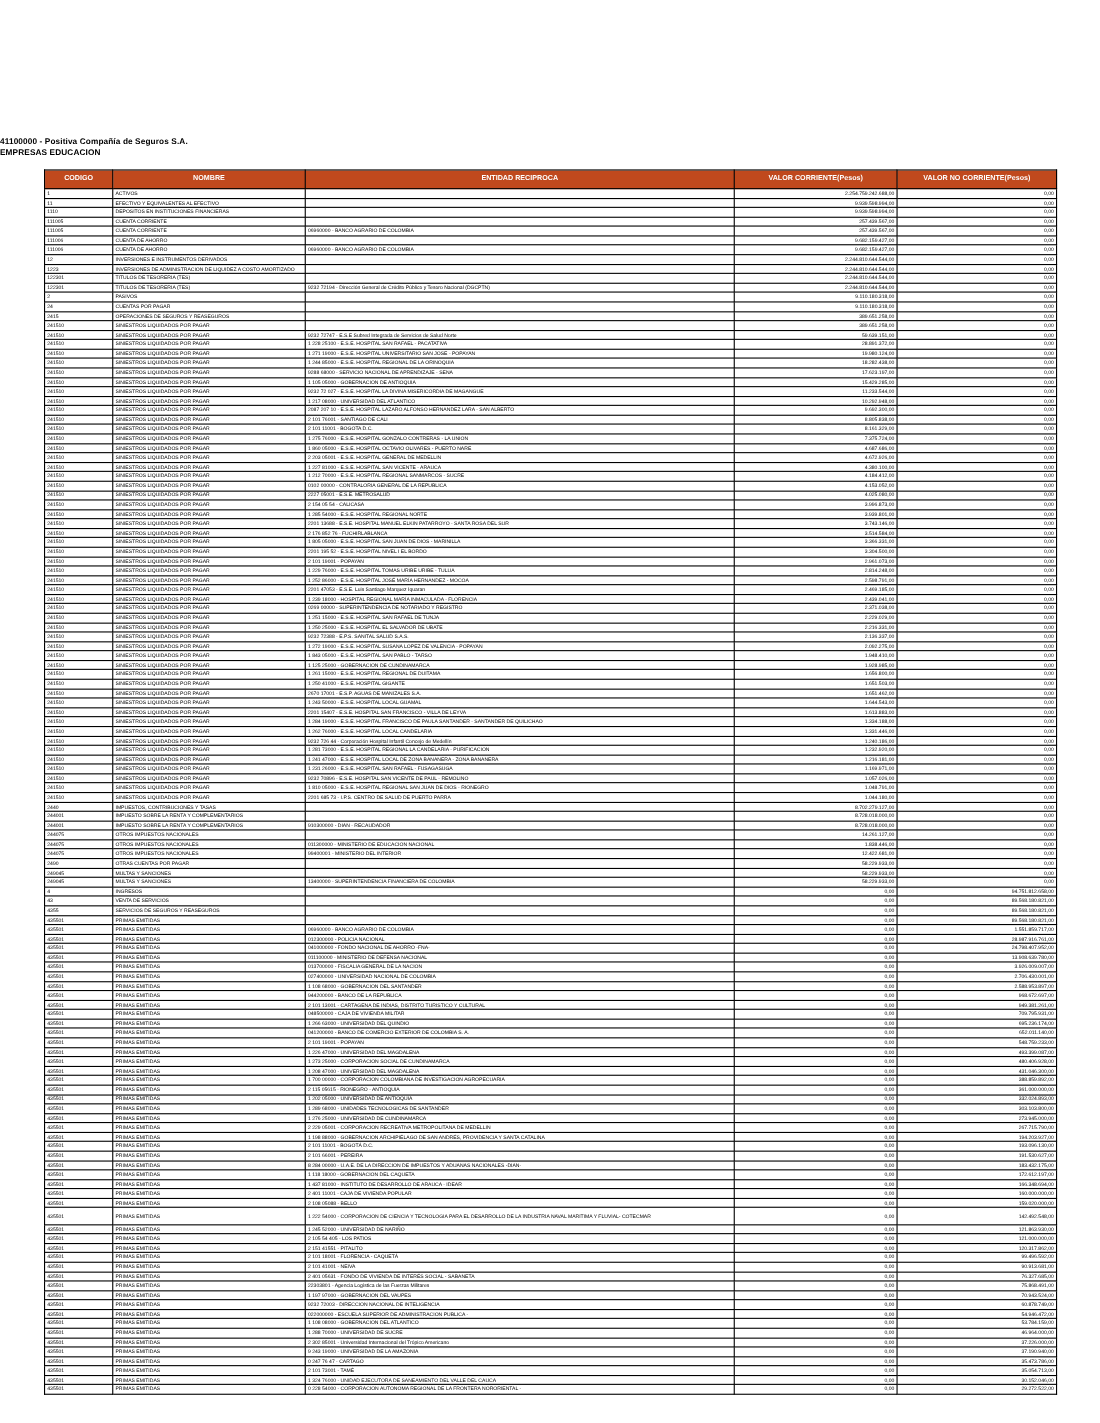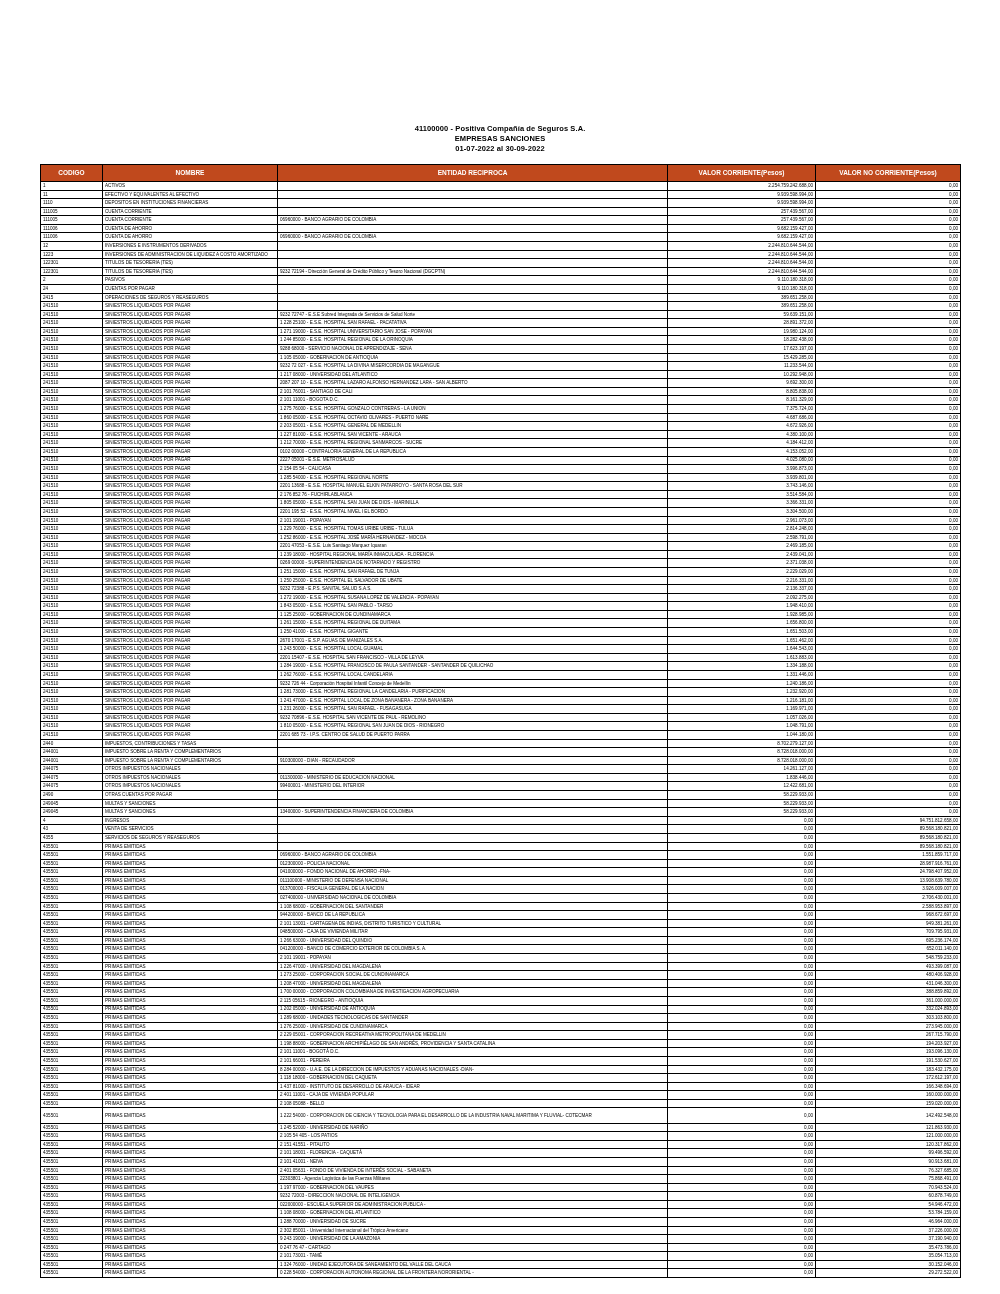--- a/index.html
+++ b/index.html
@@ -1,18 +1,18 @@
 <!DOCTYPE html>
 <html><head>
 <meta charset="utf-8">
 <style>
   html,body{margin:0;padding:0;background:#ffffff;}
   body{font-family:"Liberation Sans",sans-serif;color:#000;}
   .page{width:1000px;height:1294px;position:relative;background:#fff;box-sizing:border-box;}
-  .header{width:100%;text-align:center;padding-top:124px;}
+  .header{width:100%;padding-top:124px;}
   .header div{font-size:7.5px;font-weight:bold;line-height:10px;letter-spacing:0.1px;}
   .tablewrap{margin:10px auto 0 auto;width:920px;}
   table{border-collapse:collapse;width:100%;table-layout:fixed;}
   col.c1{width:62px;}
   col.c2{width:175px;}
   col.c3{width:390px;}
   col.c4{width:148px;}
   col.c5{width:145px;}
   thead th{
     background:#c0491d;color:#ffffff;font-size:6.5px;font-weight:bold;
@@ -28,22 +28,21 @@
   tbody td.wrap{white-space:normal;}
   tbody tr.tall td{height:13px;white-space:normal;}
 </style>
 </head>
 <body>
 
 <div class="page">
 
   <div class="header">
     <div>41100000 - Positiva Compañía de Seguros S.A.</div>
-    <div>EMPRESAS SANCIONES</div>
-    <div>01-07-2022 al 30-09-2022</div>
+    <div>EMPRESAS EDUCACION</div>
   </div>
 
   <div class="tablewrap">
     <table>
       <colgroup>
         <col class="c1">
           <col class="c2">
           <col class="c3">
           <col class="c4">
           <col class="c5">

